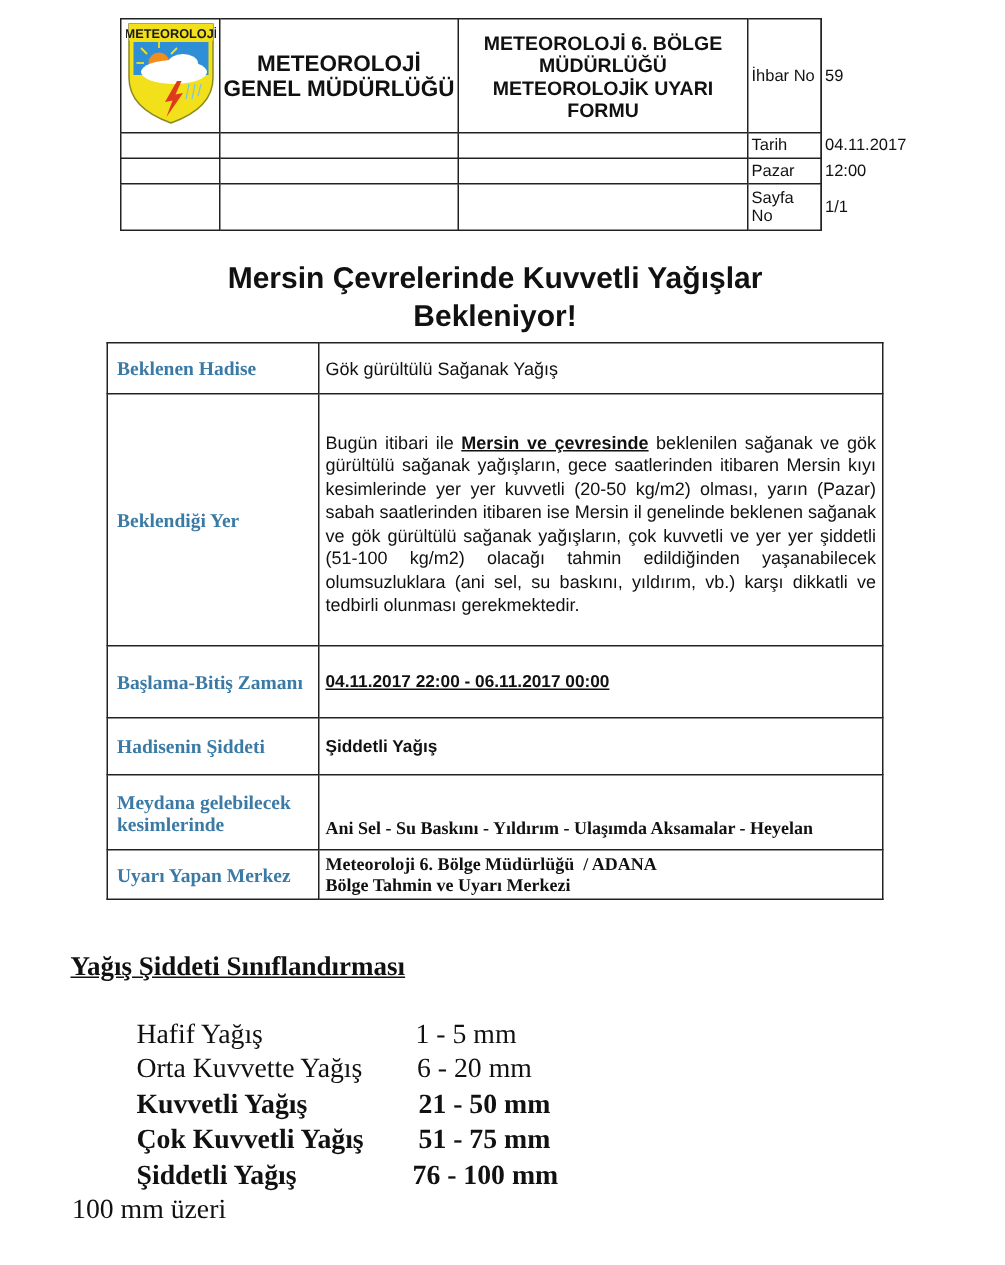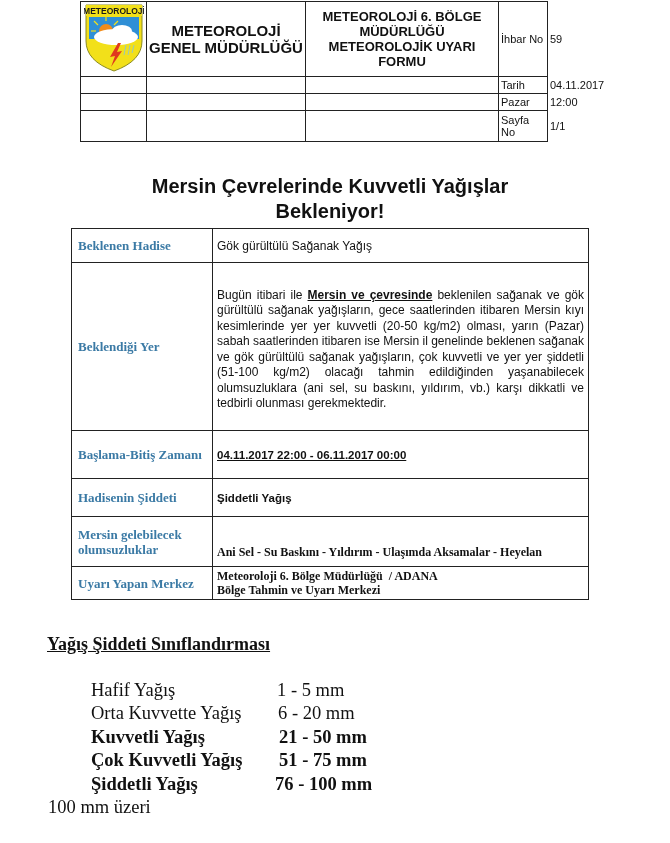--- a/index.html
+++ b/index.html
@@ -1,19 +1,19 @@
 <!DOCTYPE html>
 <html><head>
   <meta charset="utf-8">
   <style>
     html, body { margin: 0; padding: 0; background: #ffffff; }
     body { width: 670px; height: 843px; position: relative; overflow: hidden; color: #111; }
 
     
-    .hdr { position: absolute; left: 80px; top: 1px; width: 414px; border-collapse: collapse; table-layout: fixed; }
+    .hdr { position: absolute; left: 80px; top: 12px; width: 414px; border-collapse: collapse; table-layout: fixed; }
     .hdr td { border: 1.5px solid #222; padding: 0 2px; vertical-align: middle; font-family: "Liberation Sans", sans-serif; font-size: 11px; }
     .hdr .logo-cell { width: 63px; height: 72px; padding: 1px; text-align: center; }
     .hdr .org { width: 154px; text-align: center; font-weight: bold; font-size: 15px; line-height: 17px; }
     .hdr .form { width: 188px; text-align: center; font-weight: bold; font-size: 13px; line-height: 15px; margin-top: 32px; }
     .hdr .lbl { width: 44px; font-size: 11px; line-height: 12px; }
     .hdr .val { font-size: 11px; }
     .hdr tr.r-small td { height: 16px; }
     .hdr tr.r-tall td { height: 30px; }
 
     
@@ -112,21 +112,21 @@
   </tr>
   <tr style="height:48px">
     <td class="k">Başlama-Bitiş Zamanı</td>
     <td class="v v-sans" style="font-weight:bold;text-decoration:underline;font-size:11.5px;">04.11.2017 22:00 - 06.11.2017 00:00</td>
   </tr>
   <tr style="height:38px">
     <td class="k">Hadisenin Şiddeti</td>
     <td class="v v-sans" style="font-weight:bold;font-size:11.5px;">Şiddetli Yağış</td>
   </tr>
   <tr style="height:50px">
-    <td class="k">Mersin gelebilecek olumsuzluklar</td>
+    <td class="k">Meydana gelebilecek kesimlerinde</td>
     <td class="v v-serif" style="vertical-align:bottom;padding-bottom:6px;">Ani Sel - Su Baskını - Yıldırım - Ulaşımda Aksamalar - Heyelan</td>
   </tr>
   <tr style="height:33px">
     <td class="k">Uyarı Yapan Merkez</td>
     <td class="v v-serif" style="line-height:14px;margin-top:46px;">
       <div style="white-space:pre;">Meteoroloji 6. Bölge Müdürlüğü  / ADANA</div>
       <div>Bölge Tahmin ve Uyarı Merkezi</div>
     </td>
   </tr>
 </tbody>

